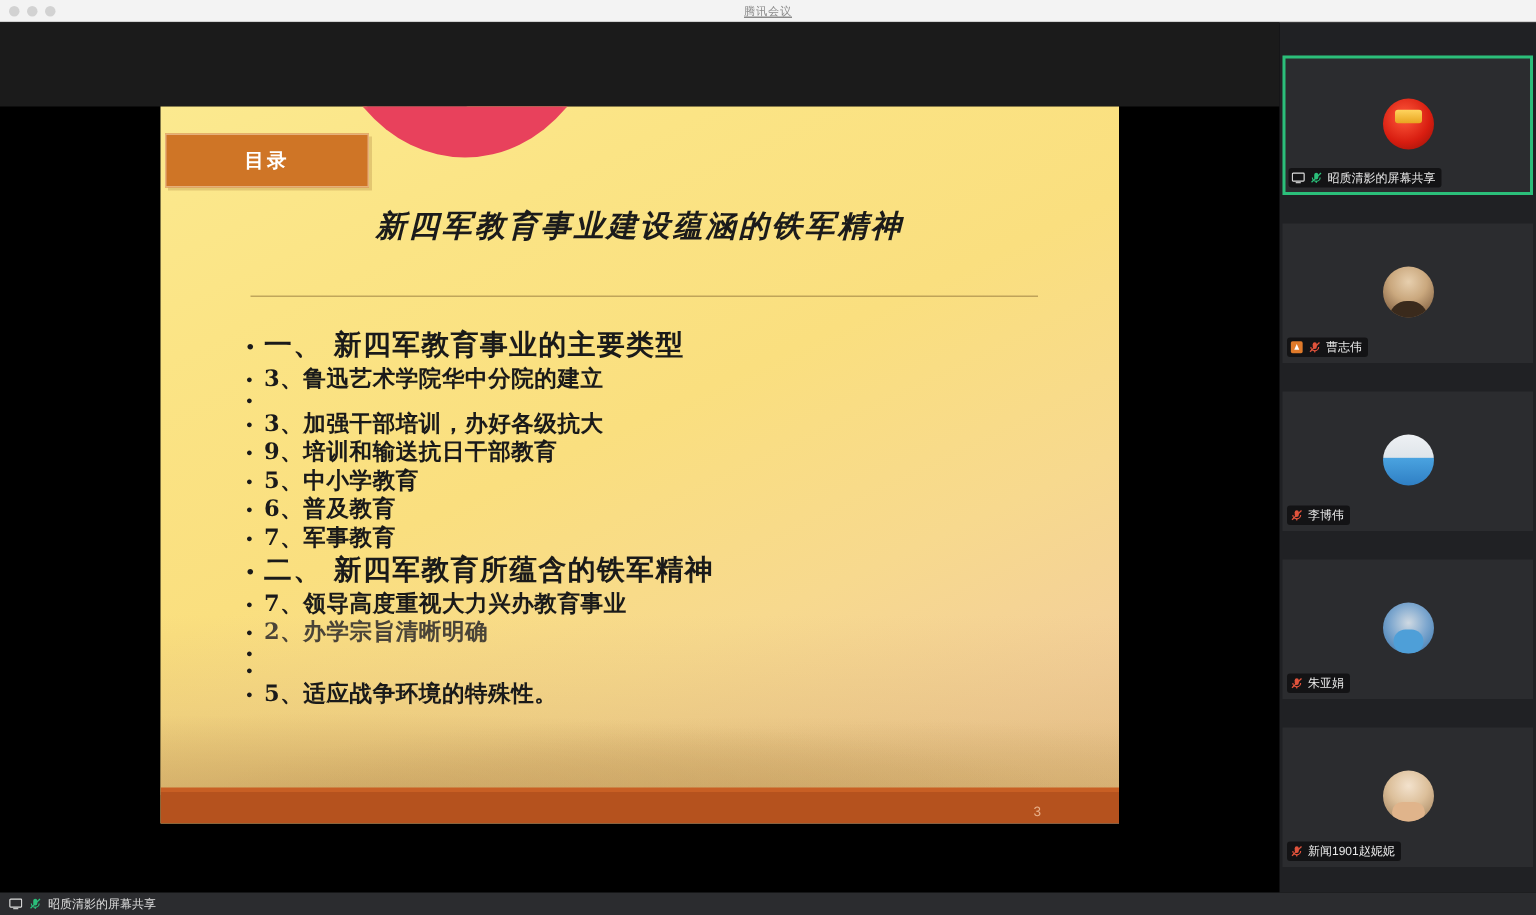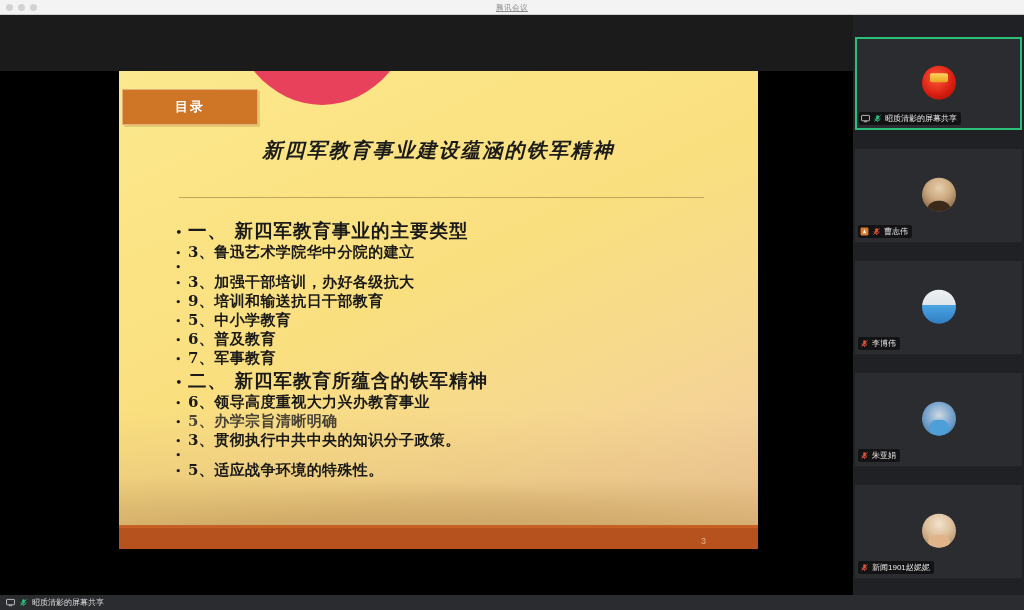--- a/index.html
+++ b/index.html
@@ -37,21 +37,20 @@
     position:absolute; left:0; top:0; width:853px; height:580px;
     background:#000;
   }
   #stage-top { position:absolute; left:0; top:0; width:853px; height:56px; background:#1b1b1b; }
 
   #slide {
     position:absolute; left:107px; top:56px;
     width:639px; height:478px;
     background:linear-gradient(155deg,#fbe98f 0%,#fbe485 22%,#fadf7f 46%,#f7d98e 68%,#f3cf9a 86%,#eec79b 100%);
     overflow:hidden;
-    margin-left:12px;
   }
   
   #swash {
     position:absolute; left:108px; top:-78px; width:190px; height:112px;
     background:radial-gradient(ellipse at 50% 100%, #e8415c 0%, #e8415c 52%, rgba(232,65,92,0) 72%);
     border-radius:0 0 50% 50%/0 0 100% 100%;
   }
   #swash2 {
     position:absolute; left:96px; top:-86px; width:150px; height:96px;
     background:radial-gradient(ellipse at 60% 100%, #3a2d33 0%, #4a3139 45%, rgba(74,49,57,0) 70%);
@@ -256,29 +255,28 @@
             <div class="bl lvl2">
               <span class="bullet-dot">•</span>
               <span class="bl-text">7、军事教育</span>
             </div>
             <div class="bl lvl1">
               <span class="bullet-dot">•</span>
               <span class="bl-text">二、 新四军教育所蕴含的铁军精神</span>
             </div>
             <div class="bl lvl2">
               <span class="bullet-dot">•</span>
-              <span class="bl-text">6、领导高度重视大力兴办教育事业</span>
+              <span class="bl-text">7、领导高度重视大力兴办教育事业</span>
             </div>
             <div class="bl lvl2 dim">
               <span class="bullet-dot">•</span>
-              <span class="bl-text">5、办学宗旨清晰明确</span>
-            </div>
-            <div class="bl lvl2">
-              <span class="bullet-dot">•</span>
-              <span class="bl-text">3、贯彻执行中共中央的知识分子政策。</span>
+              <span class="bl-text">2、办学宗旨清晰明确</span>
+            </div>
+            <div class="bl lvl2">
+              <span class="bullet-dot">•</span>
             </div>
             <div class="bl lvl2">
               <span class="bullet-dot">•</span>
             </div>
             <div class="bl lvl2">
               <span class="bullet-dot">•</span>
               <span class="bl-text">5、适应战争环境的特殊性。</span>
             </div>
           </div>
 

